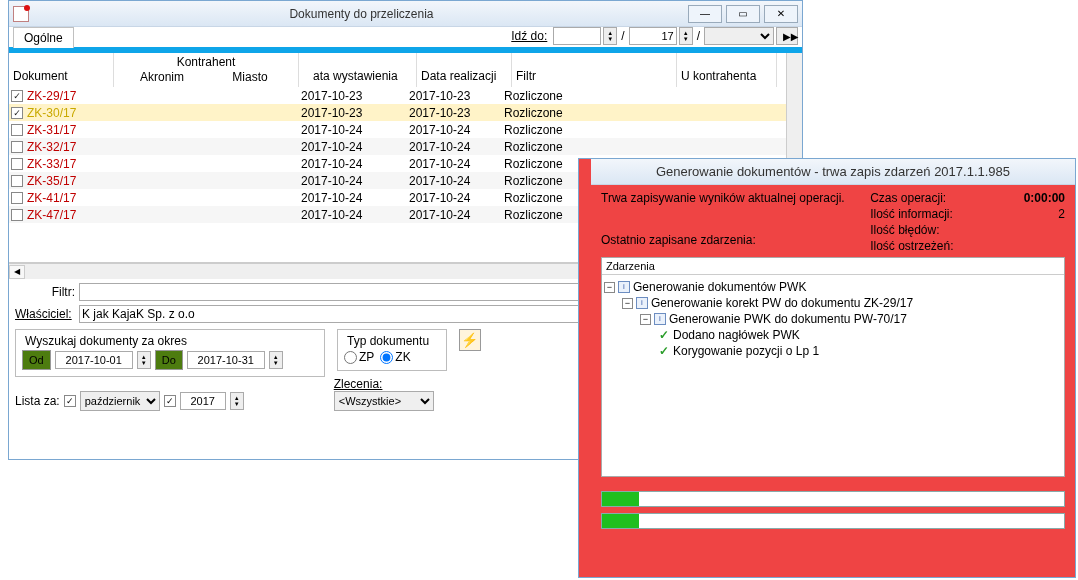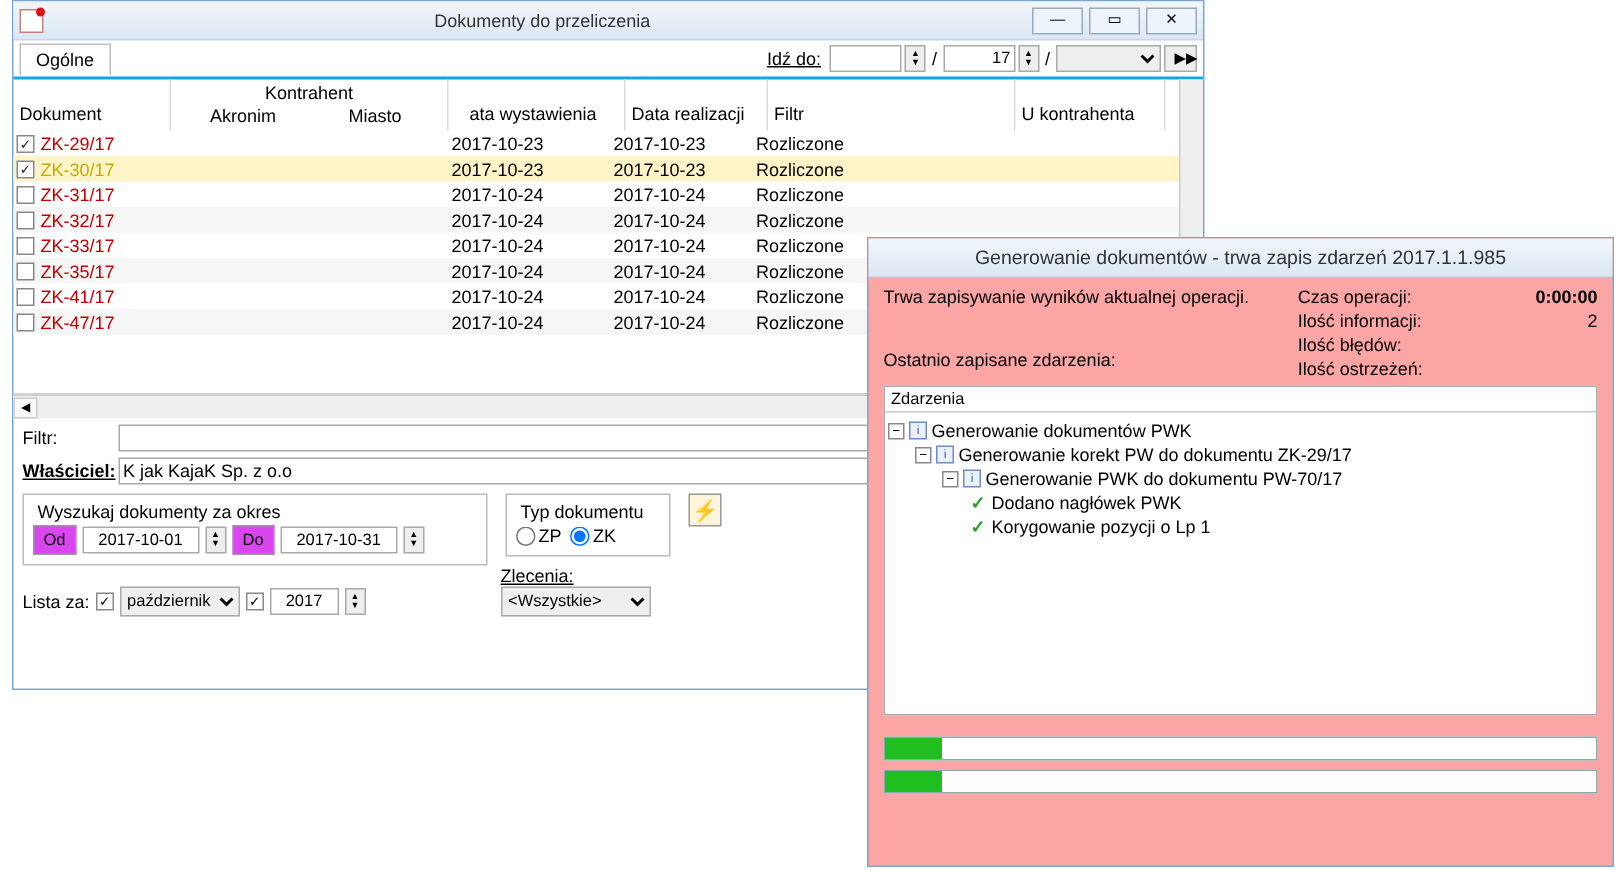--- a/index.html
+++ b/index.html
@@ -13,22 +13,22 @@
           padding: 0 4px; font-size: 12px; }
   .win1-titlebar .icon { width: 16px; height: 16px; margin-right: 6px;
           background: #fff; border: 1px solid #c08080; position: relative; }
   .win1-titlebar .icon::after { content:""; position:absolute; right:-2px; top:-2px;
           width:6px; height:6px; border-radius:50%; background:#d11; }
   .win1-title { flex:1; text-align:center; color:#333; }
   .win1-ctrls { display:flex; gap:4px; }
   .win1-ctrls button { width:34px; height:18px; border:1px solid #9ab; background:#eef4fb;
           font-size:10px; line-height:14px; cursor:pointer; }
 
-  .tabs-row { height:26px; display:flex; align-items:center; padding:0 4px;
-          border-bottom:2px solid #0ea5e9; font-size:12px; }
+  .tabs-row { height:26px; display:flex; align-items:flex-start; padding:0 4px;
+          border-bottom:6px solid #0ea5e9; font-size:12px; }
   .tab { border:1px solid #c0c0c0; border-bottom:none; padding:3px 10px;
           background:#fff; margin-right:4px; }
   .goto { margin-left:auto; display:flex; align-items:center; gap:2px; font-size:12px; }
   .goto input { width:48px; height:18px; border:1px solid #aaa; font-size:11px; }
   .spin { width:14px; height:18px; border:1px solid #aaa; background:#eee;
           display:flex; flex-direction:column; justify-content:center; font-size:6px;
           text-align:center; }
   .goto .sep { margin:0 2px; }
   .goto select { width:70px; height:18px; border:1px solid #aaa; font-size:11px; }
   .goto-btn { width:22px; height:18px; border:1px solid #aaa; background:#eee;
@@ -71,38 +71,38 @@
   .form-area { padding:2px 6px; font-size:12px; }
   .frow { display:flex; align-items:center; height:22px; gap:4px; }
   .frow label { color:#000; }
   .underline-lbl { color:#000; text-decoration:underline; }
   .frow input[type=text] { height:18px; border:1px solid #aaa; padding:0 2px; font-size:12px; }
 
   .panel-low { display:flex; gap:12px; margin-top:4px; align-items:flex-start; }
   .fieldset { border:1px solid #bcbcbc; padding:4px 6px 6px; }
   .fieldset .legend { margin-top:-12px; margin-bottom:2px; background:#fff;
           display:inline-block; padding:0 3px; font-size:12px; }
-  .btn { height:20px; border:1px solid #999; background:#d946ef; font-size:11px;
+  .btn { height:20px; border:1px solid #999; background:#4d7c0f; font-size:11px;
          padding:0 6px; cursor:pointer; }
   .date-inp { width:78px; height:18px; border:1px solid #aaa; font-size:11px; text-align:center; }
   .radio { display:inline-flex; align-items:center; gap:2px; margin-right:6px; }
   .radio input { margin:0; }
   .bolt { width:22px; height:22px; border:1px solid #999; background:#fff4dc;
           display:flex; align-items:center; justify-content:center; font-size:14px;
           color:#cc7700; cursor:pointer; }
   .dropdown { height:20px; border:1px solid #aaa; font-size:11px; }
 
   .lista-za { display:flex; align-items:center; gap:4px; margin-top:6px; }
   .chk { width:12px; height:12px; border:1px solid #888;
          display:inline-flex; align-items:center; justify-content:center;
          font-size:9px; background:#fff; }
 
   
   .win2 { position:absolute; left:578px; top:158px; width:498px; height:420px;
-          border:1px solid #7aa7d1; background:#fca5a5; }
+          border:1px solid #7aa7d1; background:#ef4444;padding-left:12px; }
   .win2-titlebar { height:26px; background:linear-gradient(#f2f6fb,#dbe7f4);
           border-bottom:1px solid #c8d6e6; display:flex; align-items:center;
           justify-content:center; font-size:13px; color:#333; }
   .win2-body { padding:6px 10px; font-size:12px; }
   .stats { display:flex; justify-content:space-between; }
   .stats-left { width:56%; }
   .stats-right { width:42%; }
   .srow { display:flex; justify-content:space-between; height:16px; }
   .srow .v { text-align:right; font-weight:bold; }
   .events-lbl { margin-top:28px; }
@@ -264,25 +264,25 @@
         </div>
       </div>
     <div class="grid-vscroll"></div>
   </div>
   <div class="grid-hscroll">
     <div class="arrow">◀</div>
   </div>
 
   <div class="form-area">
     <div class="frow">
-      <label style="width:60px;">Filtr:</label>
+      <label style="width:60px;text-align:right;">Filtr:</label>
       <input type="text" style="flex: 1 1 0%;" value="">
     </div>
     <div class="frow">
-      <label class="underline-lbl" style="width:60px;font-weight:bold;">Właściciel:</label>
+      <label class="underline-lbl" style="width:60px;">Właściciel:</label>
       <input type="text" style="flex: 1 1 0%;" value="K jak KajaK Sp. z o.o">
     </div>
 
     <div class="panel-low">
       <div class="fieldset" style="width:310px">
         <div class="legend">Wyszukaj dokumenty za okres</div>
         <div style="display:flex;align-items:center;gap:4px;">
           <button class="btn">Od</button>
           <input class="date-inp" value="2017-10-01" style="">
           <div class="spin">▲<br>▼</div>

